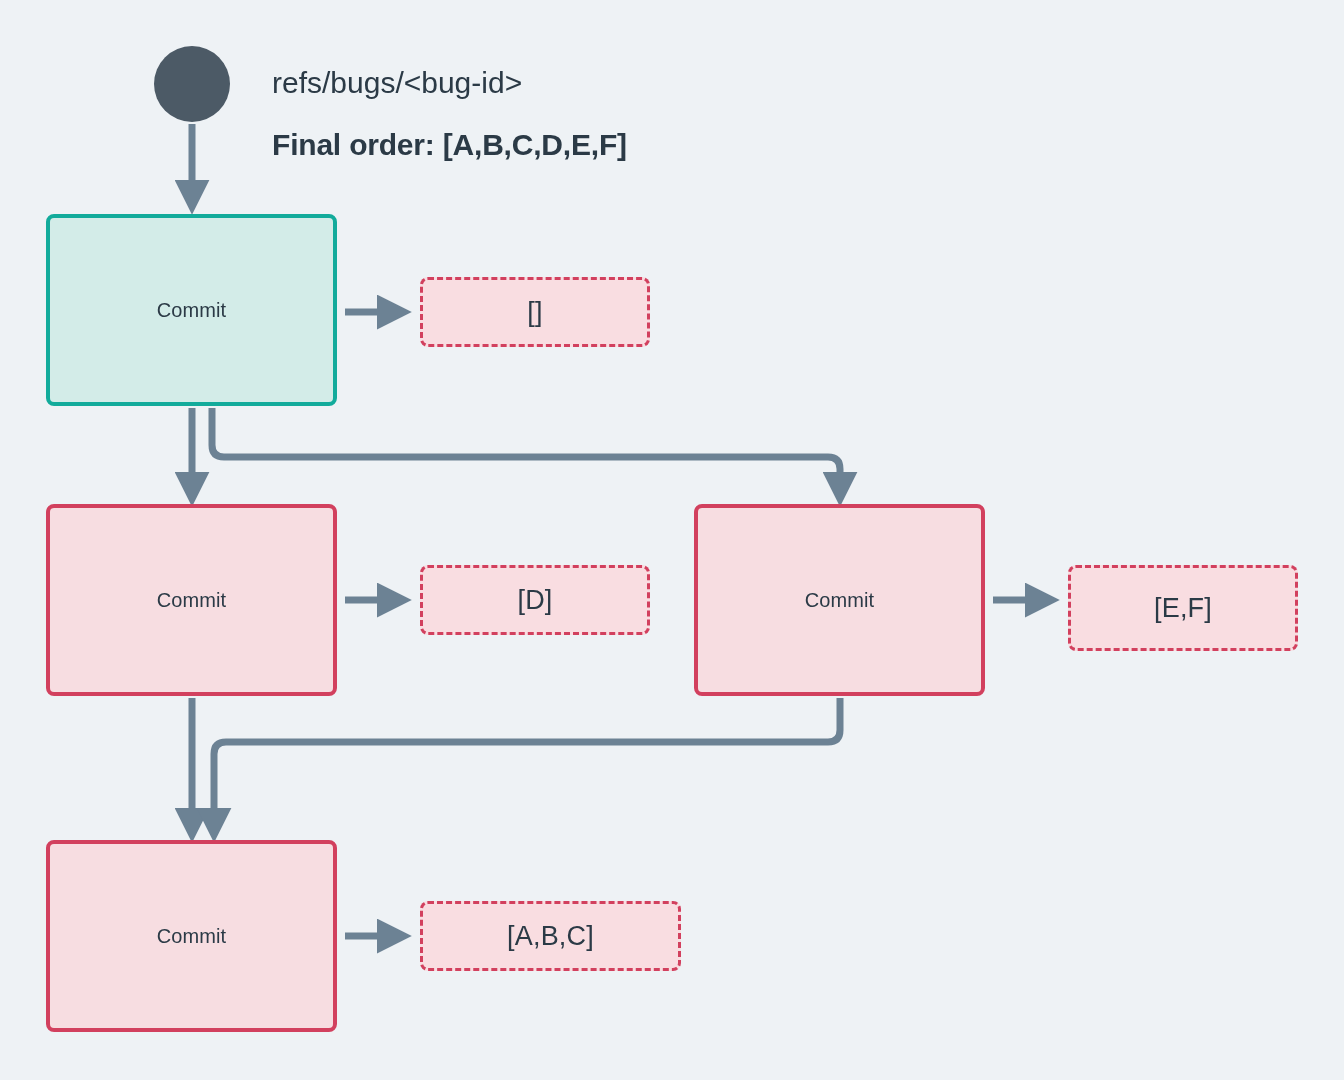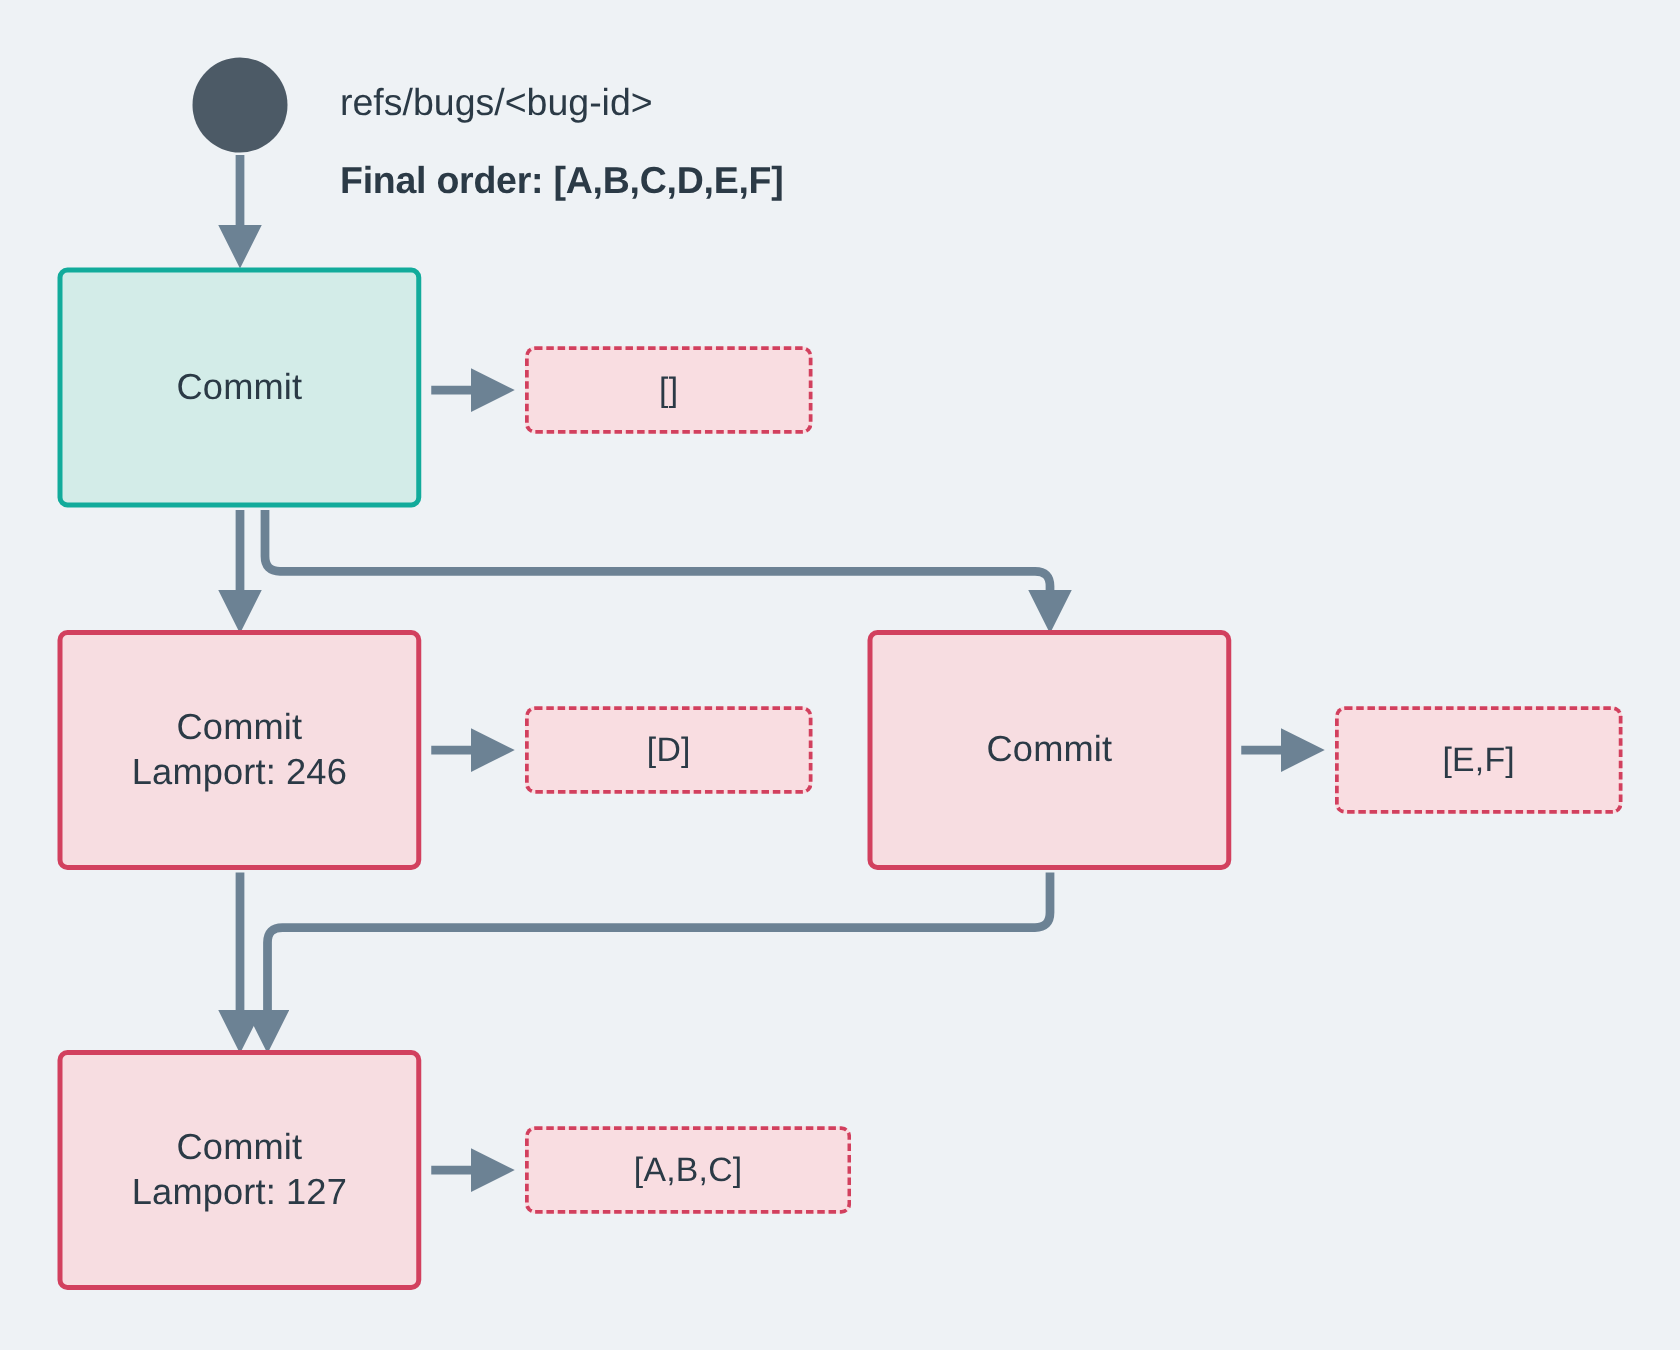--- a/index.html
+++ b/index.html
@@ -42,21 +42,21 @@
   }
   .commit-teal {
     background: #d3ece8;
     border-color: #12ab9b;
   }
   .commit-pink {
     background: #f7dde1;
     border-color: #d2405e;
   }
   .commit .line {
-    font-size: 29px;
+    font-size: 20px;
     line-height: 1.25;
     letter-spacing: 0.1px;
     white-space: nowrap;
   }
   .payload {
     background: #f9dde1;
     border: 3px dashed #d2405e;
     border-radius: 8px;
     font-size: 27px;
     letter-spacing: 0.2px;
@@ -120,34 +120,32 @@
 
   <div class="node commit commit-teal" style="left:46px; top:214px; width:291px; height:192px;">
     <div class="line">Commit</div>
   </div>
   <div class="node payload" style="left:420px; top:277px; width:230px; height:70px;">
     <span>[]</span>
   </div>
 
   <div class="node commit commit-pink" style="left:46px; top:504px; width:291px; height:192px;">
     <div class="line">Commit</div>
-    <div class="line">Lamport: 246</div>
   </div>
   <div class="node payload" style="left:420px; top:565px; width:230px; height:70px;">
     <span>[D]</span>
   </div>
 
   <div class="node commit commit-pink" style="left:694px; top:504px; width:291px; height:192px;">
     <div class="line">Commit</div>
   </div>
   <div class="node payload" style="left:1068px; top:565px; width:230px; height:86px;">
     <span>[E,F]</span>
   </div>
 
   <div class="node commit commit-pink" style="left:46px; top:840px; width:291px; height:192px;">
     <div class="line">Commit</div>
-    <div class="line">Lamport: 127</div>
   </div>
   <div class="node payload" style="left:420px; top:901px; width:261px; height:70px;">
     <span>[A,B,C]</span>
   </div>
 
 </div>
 
 </body></html>

